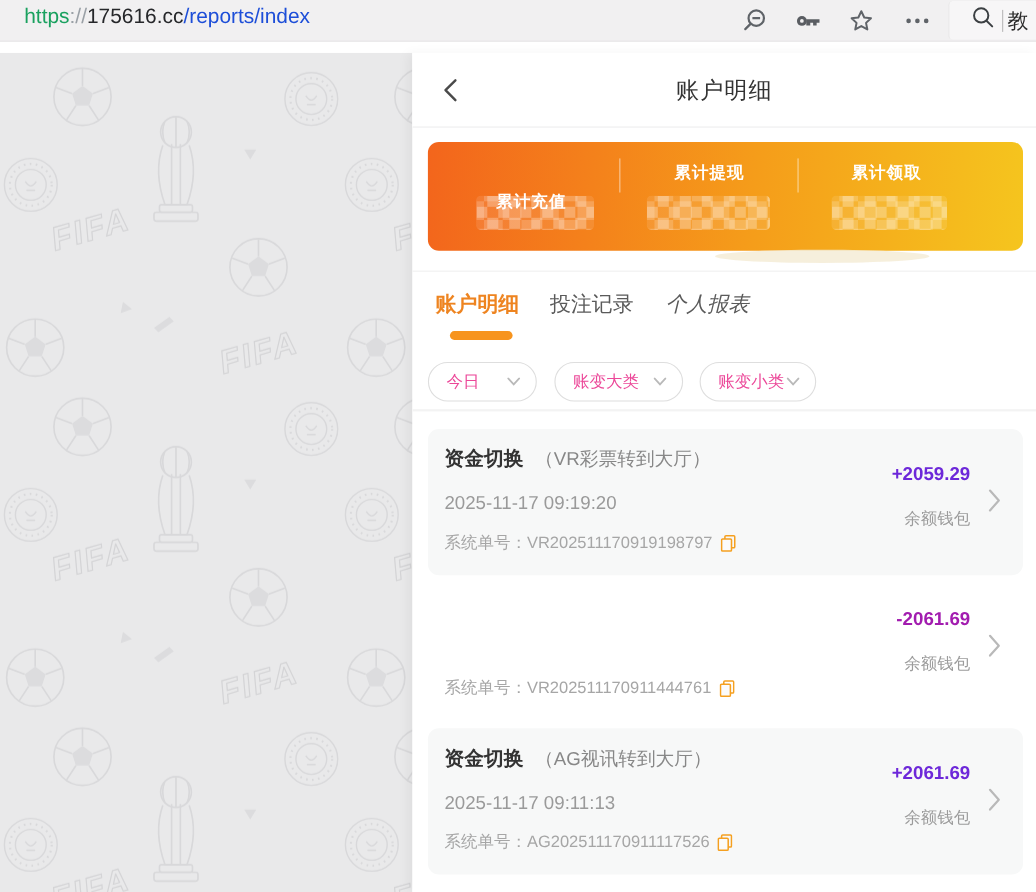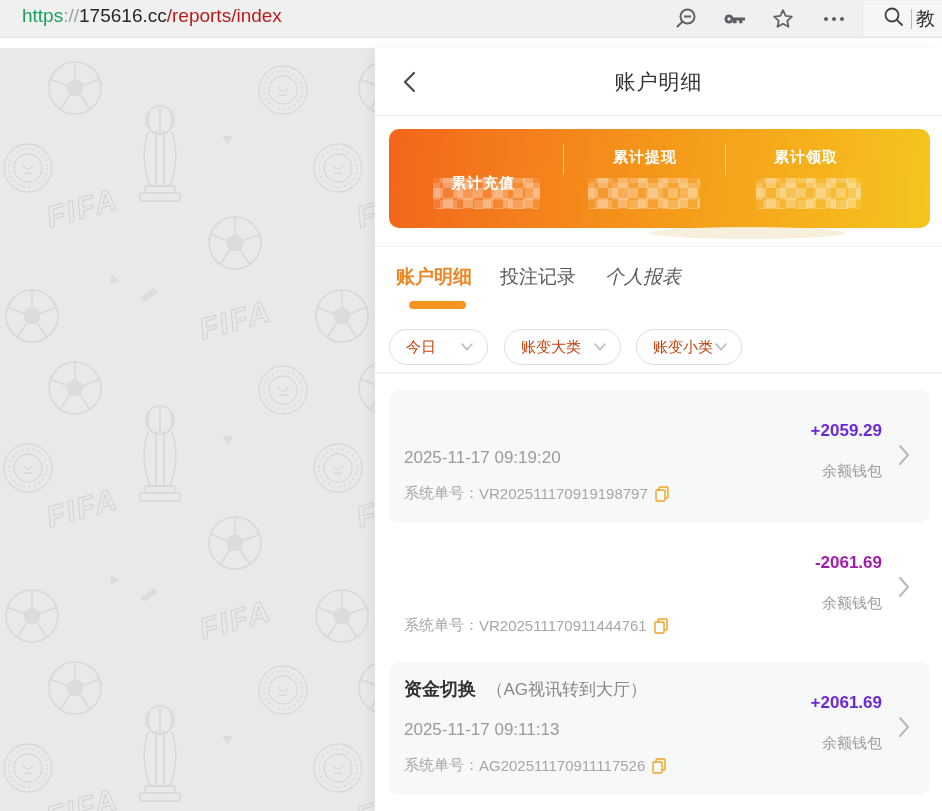--- a/index.html
+++ b/index.html
@@ -6,21 +6,21 @@
   .screen{position:relative;width:942px;height:811px;overflow:hidden;
           font-family:"Liberation Sans",sans-serif;background:#fff;}
 
   
   .browser-bar{position:absolute;left:0;top:0;width:942px;height:37px;
                background:#f1f0f1;border-bottom:1px solid #e3e2e3;}
   .url{position:absolute;left:22px;top:5px;font-size:19px;white-space:nowrap;}
   .url .scheme{color:#1aa15f;}
   .url .sep{color:#9aa0a6;}
   .url .host{color:#26272a;}
-  .url .path{color:#b91c1c;}
+  .url .path{color:#1d4ed8;}
   .bar-icon{position:absolute;top:0;height:37px;display:flex;align-items:center;cursor:pointer;}
   .quick-search{position:absolute;left:862px;top:1px;width:80px;height:35px;
                 background:#f7f6f7;border-left:1px solid #e5e4e5;border-radius:4px 0 0 4px;
                 display:flex;align-items:center;padding-left:20px;box-sizing:border-box;}
   .caret{width:1px;height:20px;background:#b9b9b9;margin:0 4px 0 6px;}
   .qtext{font-size:19px;color:#2b2b2b;}
   .gap-strip{position:absolute;left:0;top:38px;width:942px;height:10px;background:#fff;}
 
   
   .bg-left{position:absolute;left:0;top:48px;width:375px;height:763px;}
@@ -52,21 +52,21 @@
   
   .tab{position:absolute;top:216px;font-size:19px;color:#5a5a5a;cursor:pointer;}
   .tab.active{color:#ee8420;font-weight:bold;}
   .tab-underline{position:absolute;left:34px;top:253px;width:57px;height:8px;border-radius:5px;
                  background:#f7941e;}
 
   
   .pill{position:absolute;top:281px;height:36px;border:1px solid #dedede;border-radius:19px;
         background:#fff;box-sizing:border-box;display:flex;align-items:center;
         justify-content:space-between;padding:0 14px 0 16px;cursor:pointer;}
-  .pill span{font-size:15px;color:#c2410c;}
+  .pill span{font-size:15px;color:#ec4899;}
   .rule2{position:absolute;left:0;top:324px;width:567px;height:2px;background:#f3f3f3;}
 
   
   .txn{position:absolute;left:14px;width:541px;height:133px;cursor:pointer;}
   .txn.hl{background:#f7f8f8;border-radius:10px;}
   .t-title{position:absolute;left:15px;top:15px;white-space:nowrap;}
   .t-type{font-size:18px;font-weight:bold;color:#333;}
   .t-detail{font-size:17px;color:#878787;margin-left:6px;}
   .t-date{position:absolute;left:15px;top:58px;font-size:17px;color:#9a9a9a;}
   .t-order{position:absolute;left:15px;top:94px;font-size:15px;color:#a6a6a6;
@@ -222,20 +222,24 @@
     </div>
     <div class="pill" style="left:261px;width:106px;">
       <span>账变小类</span>
       <svg width="12" height="8" viewBox="0 0 12 8" fill="none" stroke="#b9b9b9" stroke-width="1.6" stroke-linecap="round">
         <polyline points="1,1 6,6.5 11,1"></polyline>
       </svg>
     </div>
     <div class="rule2"></div>
 
     <div class="txn hl" style="top:342px;">
+      <div class="t-title">
+        <span class="t-type">资金切换</span>
+        <span class="t-detail">（VR彩票转到大厅）</span>
+      </div>
       <div class="t-date">2025-11-17 09:19:20</div>
       <div class="t-order">
         <span>系统单号：</span>
         <span>VR202511170919198797</span>
         <span class="copy-ic">
           <svg width="14" height="16" viewBox="0 0 14 16" fill="none" stroke="#f5a020" stroke-width="1.4">
             <rect x="4" y="1" width="9" height="11" rx="1"></rect>
             <rect x="1" y="4" width="9" height="11" rx="1" fill="#fbfbfb"></rect>
           </svg>
         </span>

